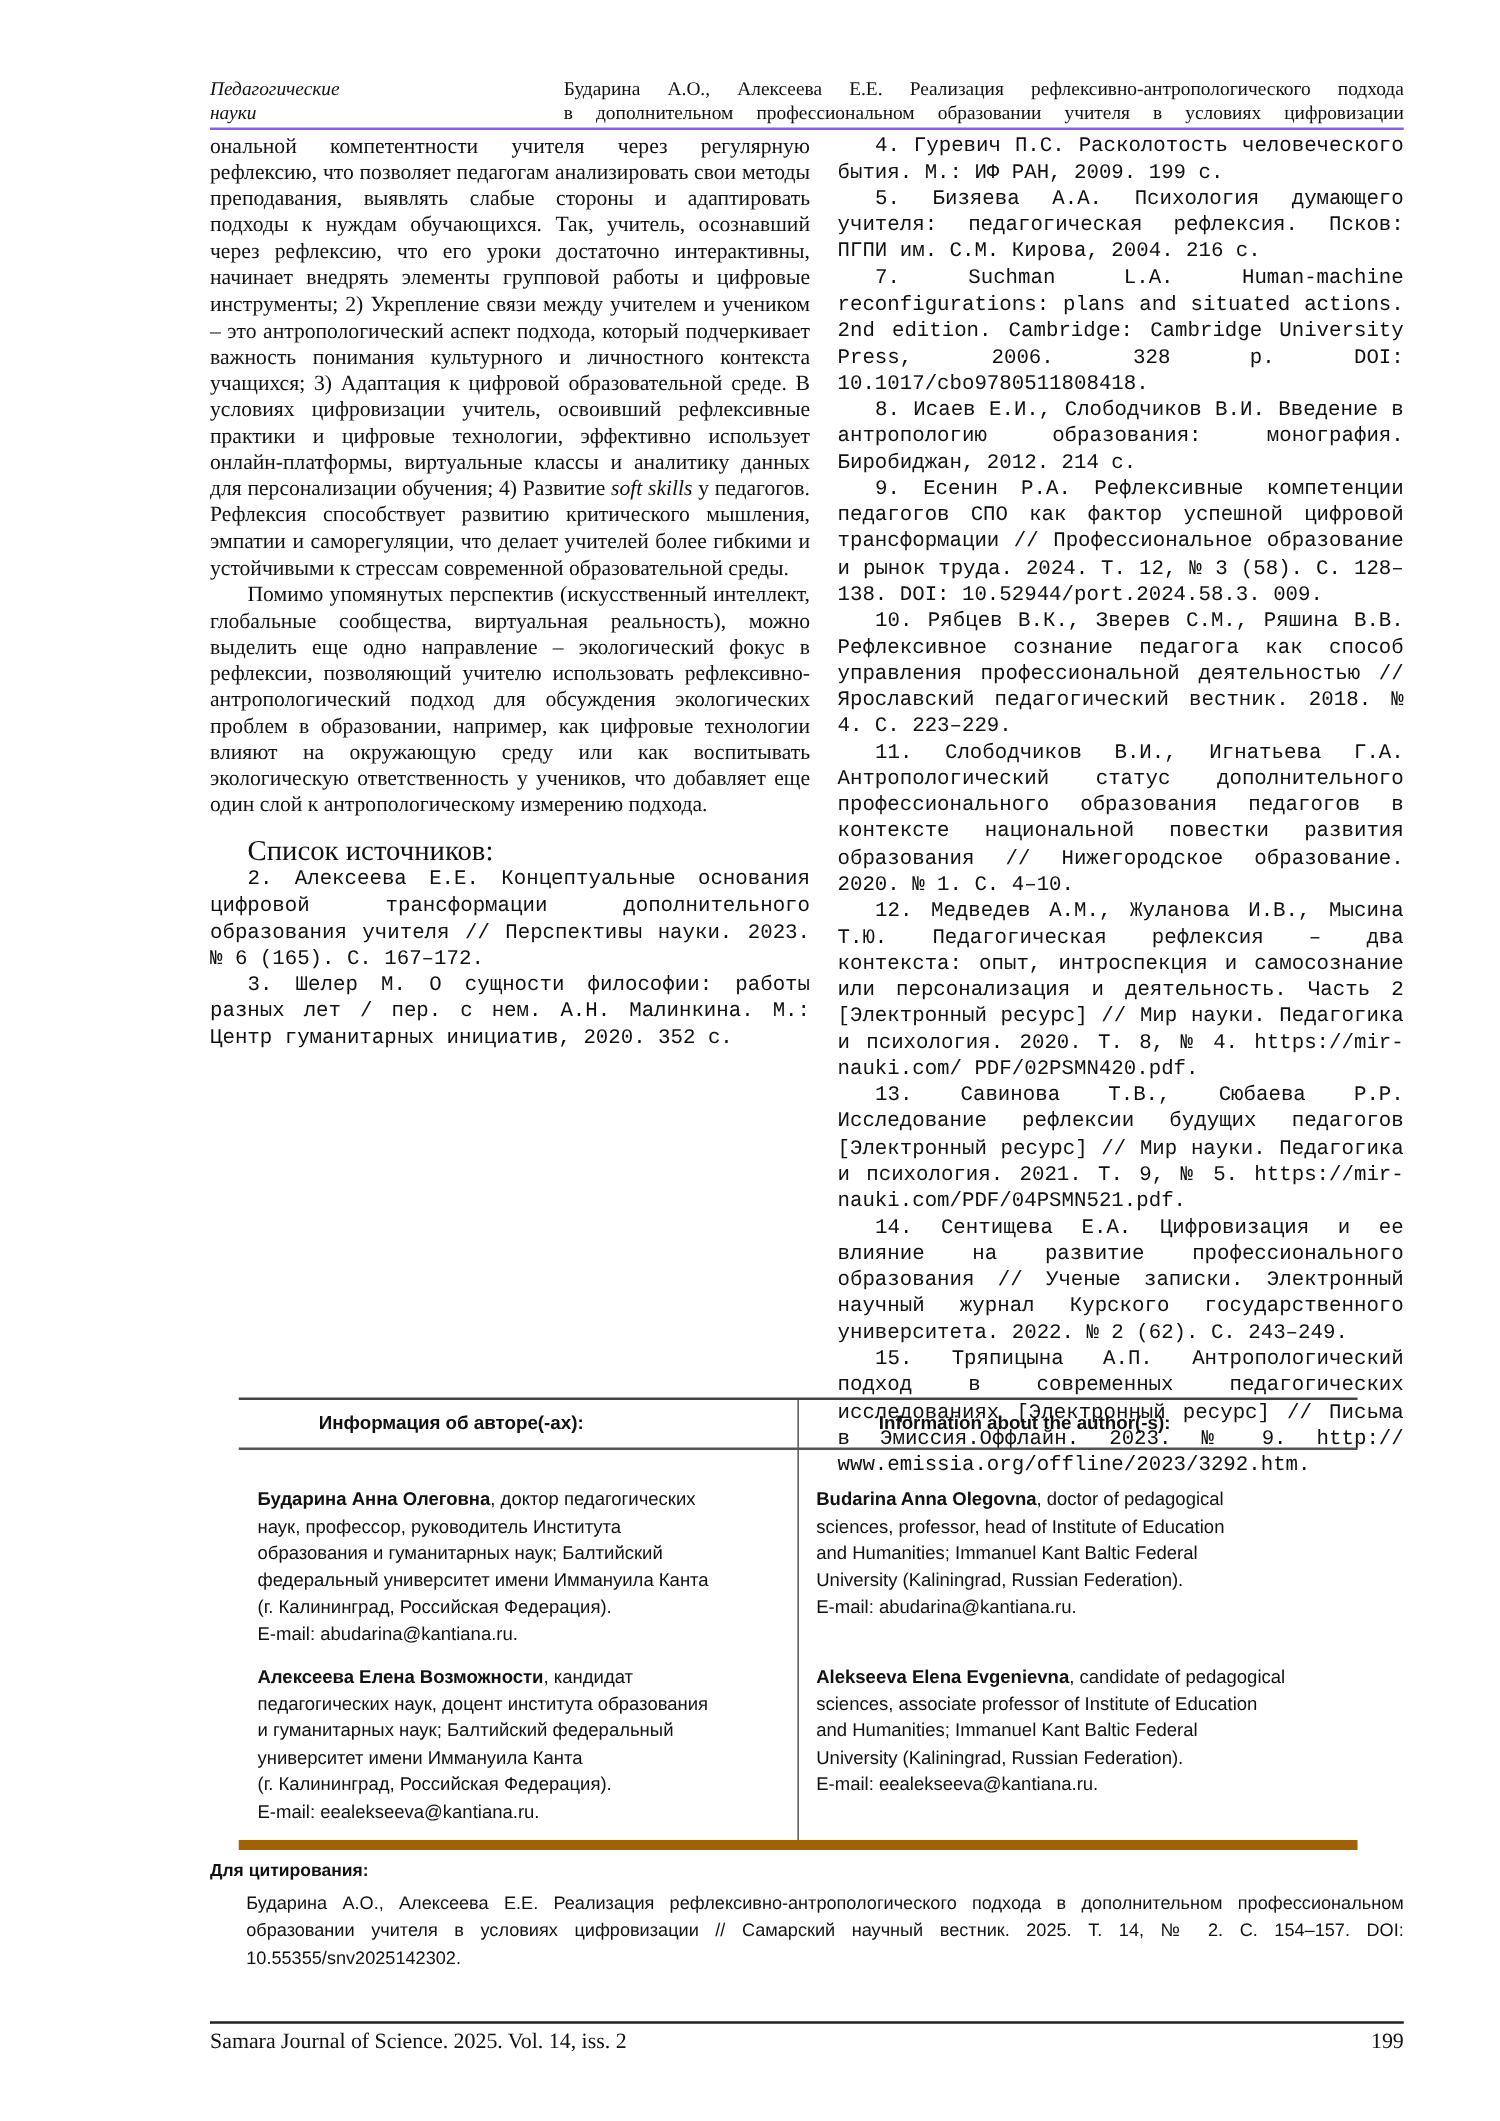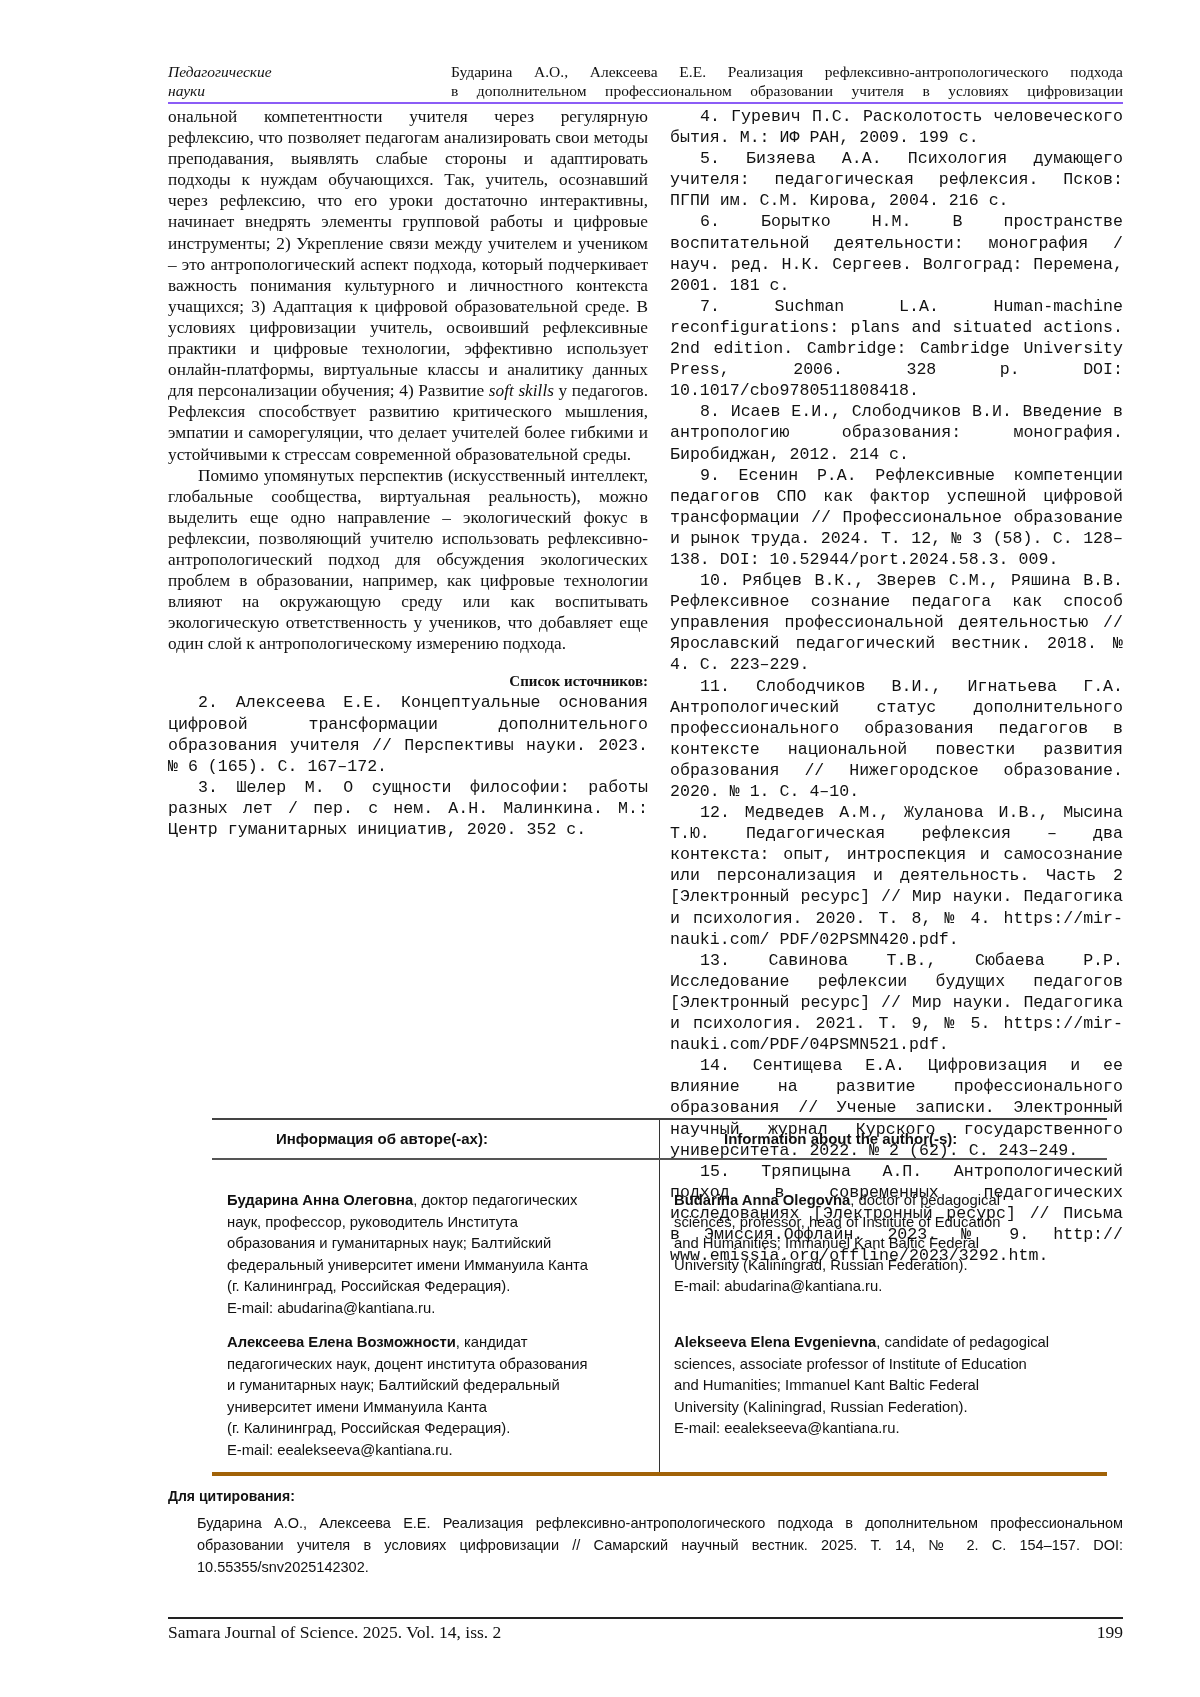--- a/index.html
+++ b/index.html
@@ -11,25 +11,25 @@
   .header .section { position: absolute; left: 0; top: 0; width: 200px; font-style: italic; font-size: 15.5px; line-height: 19px; }
   .header .running { position: absolute; left: 283px; top: 0; width: 672px; font-size: 15.5px; line-height: 19px; text-align: justify; text-align-last: justify; white-space: nowrap; }
   .header .running div { text-align: justify; text-align-last: justify; }
 
   .col { position: absolute; top: 106px; font-size: 17.3px; line-height: 21.1px; }
   .col-left { left: 168px; width: 480px; }
   .col-right { left: 670px; width: 453px; font-size: 16.6px; line-height: 21.1px; }
   .col p { margin: 0; text-align: justify; hyphens: manual; }
   .col p.indent { text-indent: 30px; }
   .col p.cont { text-indent: 0; }
-  .refs-title { margin: 16px 0 0 30px; font-weight: bold; font-size: 15px; line-height: 22px; text-align: right; }
+  .refs-title { margin: 16px 0 0 30px; font-weight: normal; font-size: 23px; line-height: 22px; }
   .ref { margin: 0; text-align: justify; text-indent: 30px; font-size: 16.6px; line-height: 21.1px; font-family: Liberation Mono, monospace; }
   .col-left .ref { font-size: 16.6px; }
 
-  .author-table { position: absolute; left: 212px; top: 1118px; width: 895px; height: 352px; border-top: 2px solid #444; border-bottom: 4px solid #a16207; }
+  .author-table { position: absolute; left: 191px; top: 1118px; width: 895px; height: 352px; border-top: 2px solid #444; border-bottom: 8px solid #a16207; }
   .author-table .vline { position: absolute; left: 447px; top: 0; bottom: 0; border-left: 1.5px solid #333; }
   .author-table .hline { position: absolute; left: 0; right: 0; top: 38px; border-top: 2px solid #555; }
   .author-table .th { position: absolute; top: 9px; font-weight: bold; font-size: 15px; line-height: 20px; }
   .author-table .th-ru { left: 64px; }
   .author-table .th-en { left: 512px; }
   .author-table .cell { position: absolute; font-size: 14.8px; line-height: 21.5px; width: 420px; margin-top: 20px; }
   .author-table .cell b { font-weight: bold; }
   .author-table .c-ru { left: 15px; }
   .author-table .c-en { left: 462px; }
 
@@ -59,21 +59,20 @@
   <p class="indent">Помимо упомянутых перспектив (искусственный интеллект, глобальные сообщества, виртуальная реальность), можно выделить еще одно направление – экологический фокус в рефлексии, позволяющий учителю использовать рефлексивно-антропологический подход для обсуждения экологических проблем в образовании, например, как цифровые технологии влияют на окружающую среду или как воспитывать экологическую ответственность у учеников, что добавляет еще один слой к антропологическому измерению подхода.</p>
 
   <div class="refs-title">Список источников:</div>
   <p class="ref">2. Алексеева Е.Е. Концептуальные основания цифровой трансформации дополнительного образования учителя // Перспективы науки. 2023. № 6 (165). С. 167–172.</p>
   <p class="ref">3. Шелер М. О сущности философии: работы разных лет / пер. с нем. А.Н. Малинкина. М.: Центр гуманитарных инициатив, 2020. 352 с.</p>
 </div>
 
 <div class="col col-right serif">
   <p class="ref">4. Гуревич П.С. Расколотость человеческого бытия. М.: ИФ РАН, 2009. 199 с.</p>
   <p class="ref">5. Бизяева А.А. Психология думающего учителя: педагогическая рефлексия. Псков: ПГПИ им. С.М. Кирова, 2004. 216 с.</p>
-  <p class="ref">6. Борытко Н.М. В пространстве воспитательной деятельности: монография / науч. ред. Н.К. Сергеев. Волгоград: Перемена, 2001. 181 с.</p>
   <p class="ref">7. Suchman L.A. Human-machine reconfigurations: plans and situated actions. 2nd edition. Cambridge: Cambridge University Press, 2006. 328 p. DOI: 10.1017/cbo9780511808418.</p>
   <p class="ref">8. Исаев Е.И., Слободчиков В.И. Введение в антропологию образования: монография. Биробиджан, 2012. 214 с.</p>
   <p class="ref">9. Есенин Р.А. Рефлексивные компетенции педагогов СПО как фактор успешной цифровой трансформации // Профессиональное образование и рынок труда. 2024. Т. 12, № 3 (58). С. 128–138. DOI: 10.52944/port.2024.58.3. 009.</p>
   <p class="ref">10. Рябцев В.К., Зверев С.М., Ряшина В.В. Рефлексивное сознание педагога как способ управления профессиональной деятельностью // Ярославский педагогический вестник. 2018. № 4. С. 223–229.</p>
   <p class="ref">11. Слободчиков В.И., Игнатьева Г.А. Антропологический статус дополнительного профессионального образования педагогов в контексте национальной повестки развития образования // Нижегородское образование. 2020. № 1. С. 4–10.</p>
   <p class="ref">12. Медведев А.М., Жуланова И.В., Мысина Т.Ю. Педагогическая рефлексия – два контекста: опыт, интроспекция и самосознание или персонализация и деятельность. Часть 2 [Электронный ресурс] // Мир науки. Педагогика и психология. 2020. Т. 8, № 4. https://mir-nauki.com/ PDF/02PSMN420.pdf.</p>
   <p class="ref">13. Савинова Т.В., Сюбаева Р.Р. Исследование рефлексии будущих педагогов [Электронный ресурс] // Мир науки. Педагогика и психология. 2021. Т. 9, № 5. https://mir-nauki.com/PDF/04PSMN521.pdf.</p>
   <p class="ref">14. Сентищева Е.А. Цифровизация и ее влияние на развитие профессионального образования // Ученые записки. Электронный научный журнал Курского государственного университета. 2022. № 2 (62). С. 243–249.</p>
   <p class="ref">15. Тряпицына А.П. Антропологический подход в современных педагогических исследованиях [Электронный ресурс] // Письма в Эмиссия.Оффлайн. 2023. № 9. http:// www.emissia.org/offline/2023/3292.htm.</p>
 </div>

